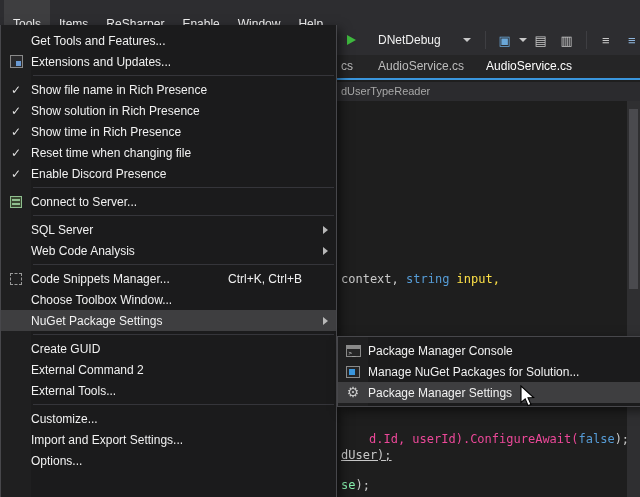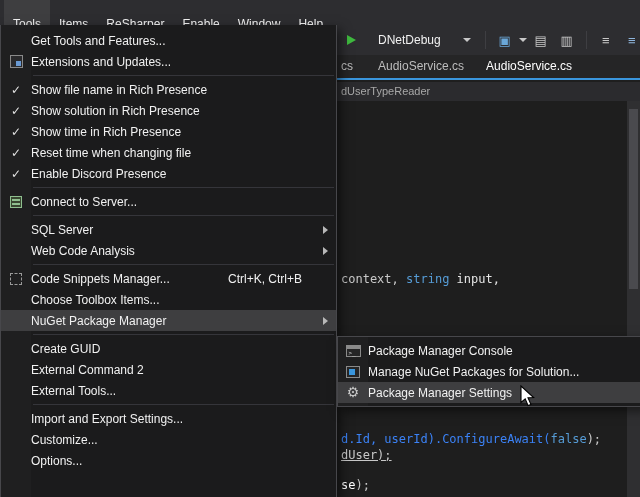--- a/index.html
+++ b/index.html
@@ -144,25 +144,25 @@
   <div class="tab first">cs</div>
   <div class="tab">AudioService.cs</div>
   <div class="tab active">AudioService.cs</div>
 </div>
 
 <div class="breadcrumb">
   <span>dUserTypeReader</span>
 </div>
 
 <div class="editor">
-  <div class="code-line cl-0"><span style="color: rgb(200, 200, 200);">context, </span><span style="color: rgb(86, 156, 214);">string</span><span style="color: #e5e5e5;"> input,</span></div>
+  <div class="code-line cl-0"><span style="color: rgb(200, 200, 200);">context, </span><span style="color: rgb(86, 156, 214);">string</span><span style="color: #fde047;"> input,</span></div>
   <div class="code-line cl-1"><span style="color: rgb(200, 200, 200);">Await(</span><span style="color: rgb(86, 156, 214);">false</span><span style="color: rgb(200, 200, 200);">);</span></div>
-  <div class="code-line cl-2"><span style="color: #3b82f6;">d.Id, userId).ConfigureAwait(</span><span style="color: rgb(86, 156, 214);">false</span><span style="color: rgb(200, 200, 200);">);</span></div>
+  <div class="code-line cl-2"><span style="color: #ec4899; margin-left: 28px;">d.Id, userId).ConfigureAwait(</span><span style="color: rgb(86, 156, 214);">false</span><span style="color: rgb(200, 200, 200);">);</span></div>
   <div class="code-line cl-3"><span style="color: rgb(200, 200, 200);">dUser);</span></div>
-  <div class="code-line cl-4"><span style="color: #ffffff;">se</span><span style="color: rgb(200, 200, 200);">);</span></div>
+  <div class="code-line cl-4"><span style="color: #86efac;">se</span><span style="color: rgb(200, 200, 200);">);</span></div>
   <div class="scrollbar">
     <div class="scroll-thumb"></div>
   </div>
 </div>
 
 <div class="menu">
 
   <div class="mi">
     <span class="mi-icon"></span>
     <span class="mi-label">Get Tools and Features...</span>
@@ -244,27 +244,27 @@
     <span class="mi-icon">
         <span class="ic-snip"></span>
       </span>
     <span class="mi-label">Code Snippets Manager...</span>
     <span class="mi-shortcut">Ctrl+K, Ctrl+B</span>
     <span class="mi-arrowcell"></span>
   </div>
 
   <div class="mi">
     <span class="mi-icon"></span>
-    <span class="mi-label">Choose Toolbox Items...</span>
+    <span class="mi-label">Choose Toolbox Window...</span>
     <span class="mi-arrowcell"></span>
   </div>
 
   <div class="mi hl">
     <span class="mi-icon"></span>
-    <span class="mi-label">NuGet Package Manager</span>
+    <span class="mi-label">NuGet Package Settings</span>
     <span class="mi-arrowcell">
         <span class="arrow-r"></span>
       </span>
   </div>
 
   <div class="msep"></div>
 
   <div class="mi">
     <span class="mi-icon"></span>
     <span class="mi-label">Create GUID</span>
@@ -280,27 +280,27 @@
   <div class="mi">
     <span class="mi-icon"></span>
     <span class="mi-label">External Tools...</span>
     <span class="mi-arrowcell"></span>
   </div>
 
   <div class="msep"></div>
 
   <div class="mi">
     <span class="mi-icon"></span>
+    <span class="mi-label">Customize...</span>
+    <span class="mi-arrowcell"></span>
+  </div>
+
+  <div class="mi">
+    <span class="mi-icon"></span>
     <span class="mi-label">Import and Export Settings...</span>
-    <span class="mi-arrowcell"></span>
-  </div>
-
-  <div class="mi">
-    <span class="mi-icon"></span>
-    <span class="mi-label">Customize...</span>
     <span class="mi-arrowcell"></span>
   </div>
 
   <div class="mi">
     <span class="mi-icon"></span>
     <span class="mi-label">Options...</span>
     <span class="mi-arrowcell"></span>
   </div>
 
 </div>

